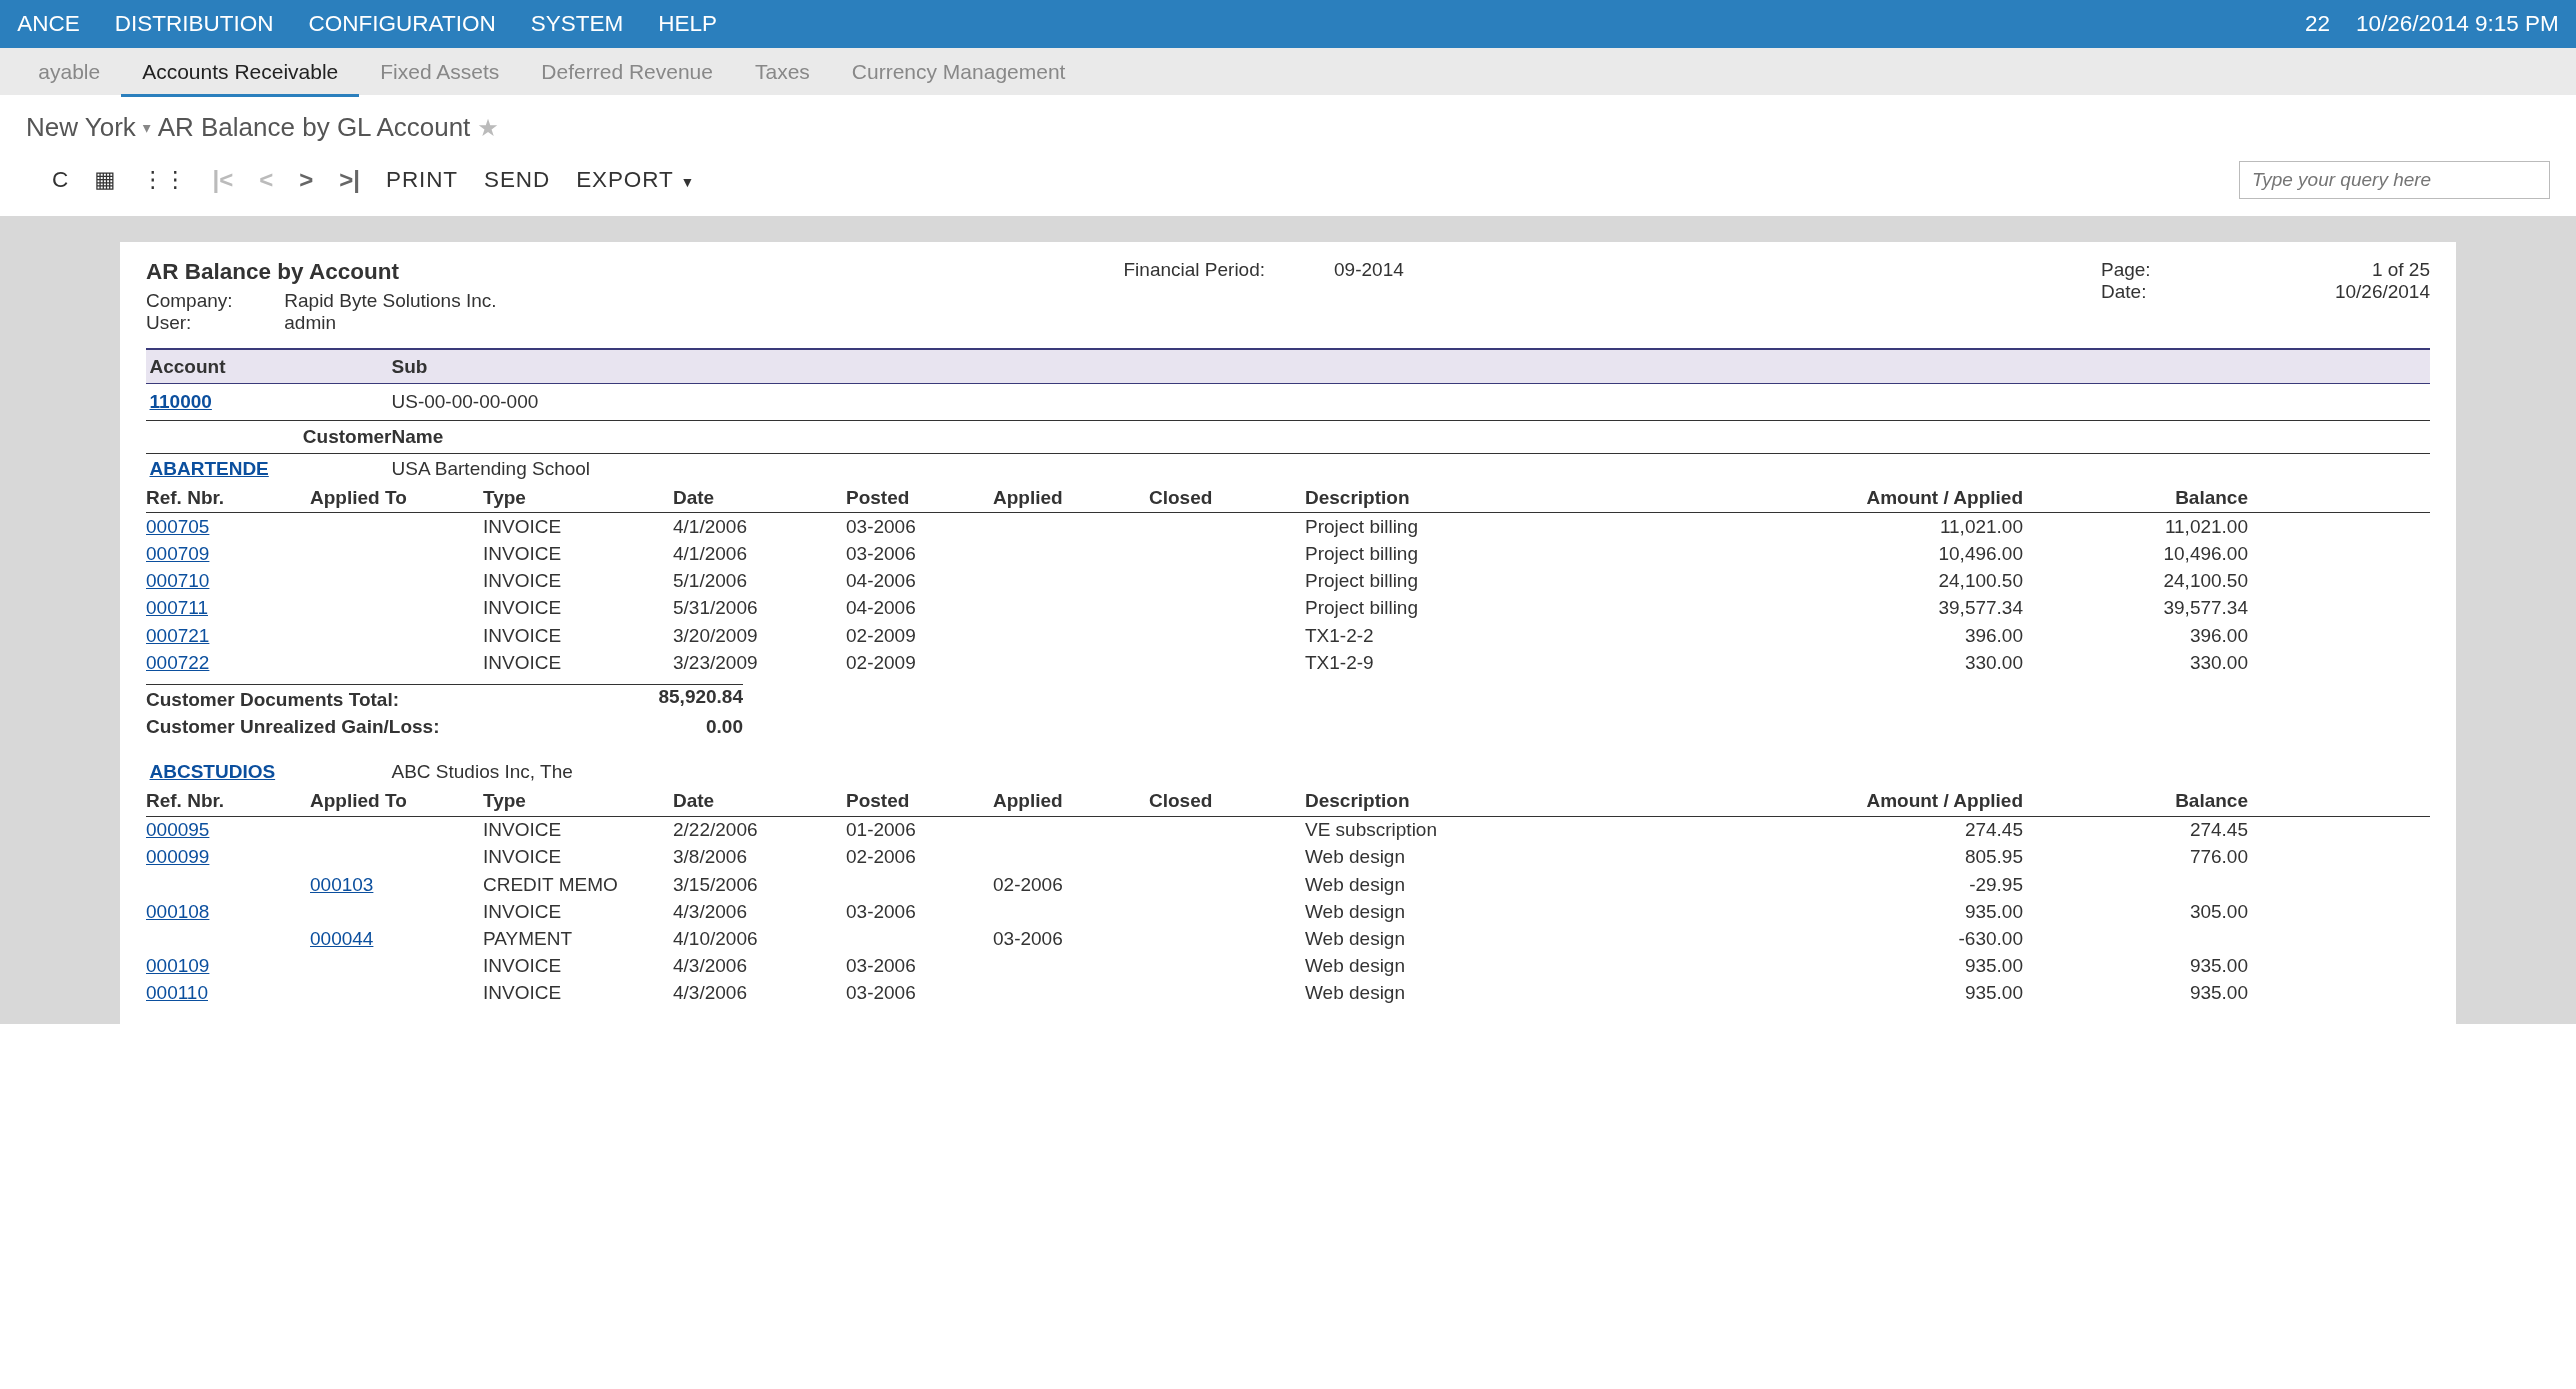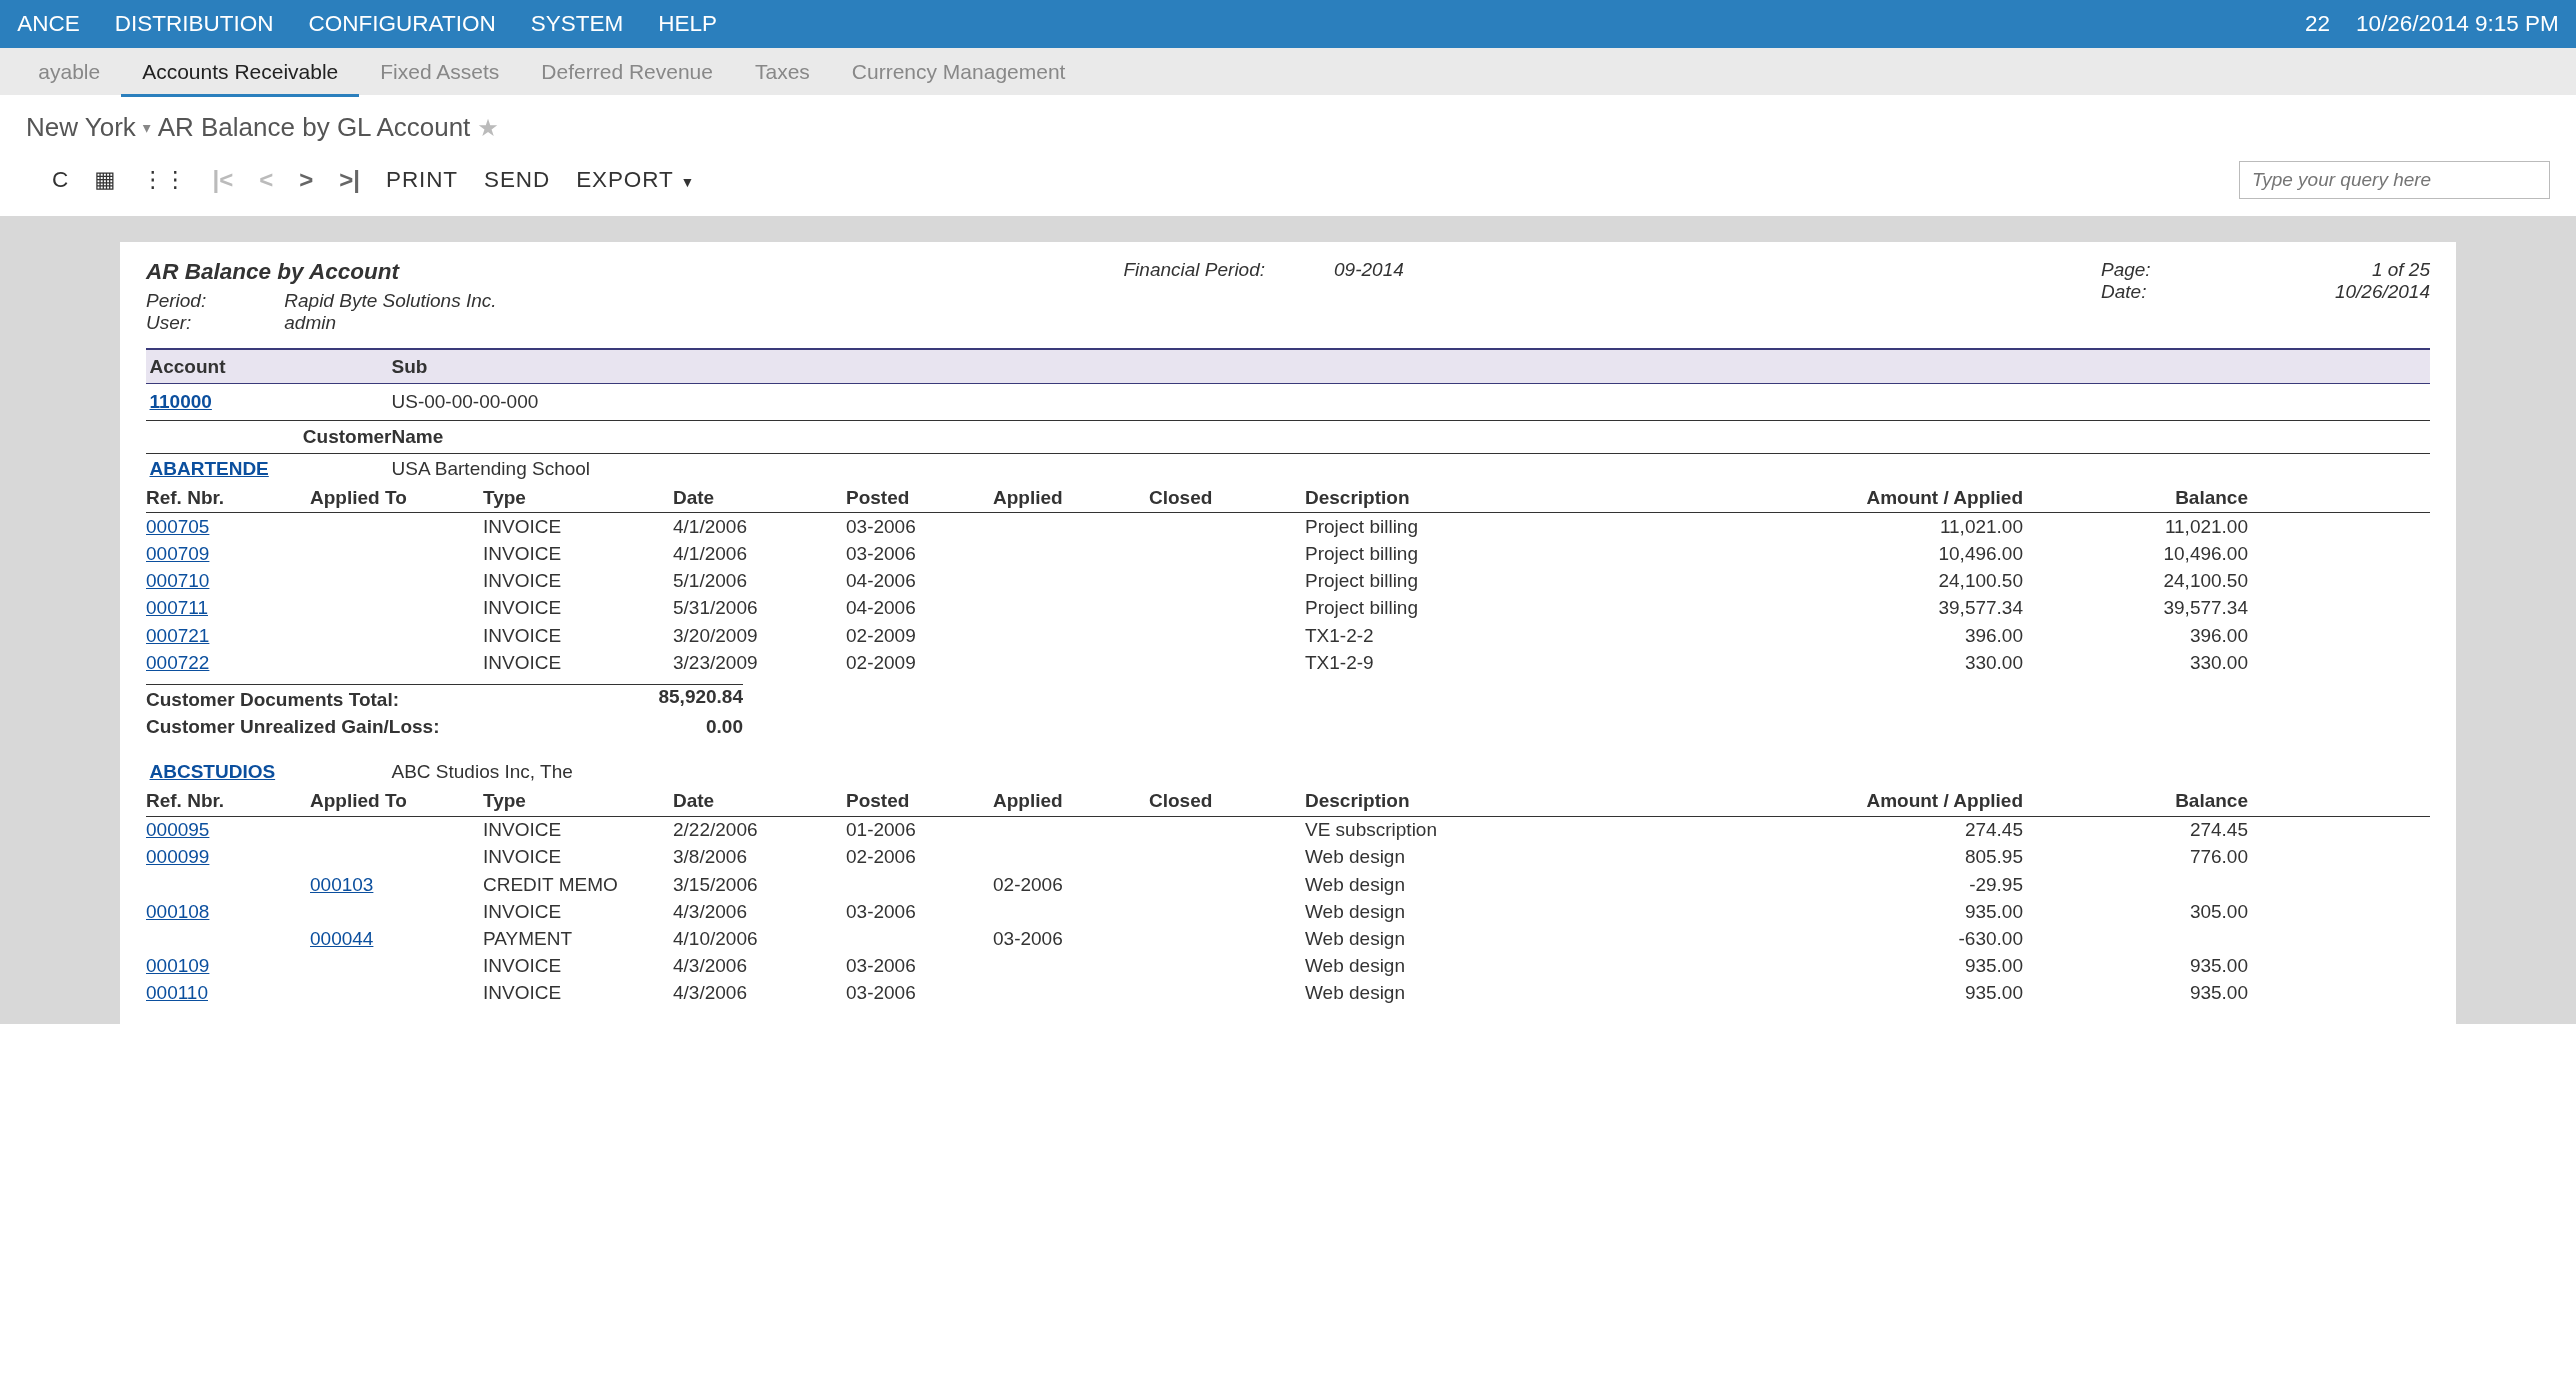--- a/index.html
+++ b/index.html
@@ -22,21 +22,21 @@
 .toolbar .tb-btn { cursor: pointer; color: #333; }
 .toolbar .tb-btn.nav { font-size: 24px; font-weight:bold; color:#666; }
 .toolbar .tb-btn.nav.disabled { color: #bbb; }
 .toolbar .tb-text { letter-spacing: 0.9px; }
 .toolbar .query-box { margin-left: auto; border: 0.9px solid #bbb; padding: 7px 12px; font-style: italic; color: #aaa; width: 311px; font-size:19px; }
 .tb-caret { font-size: 14px; }
 
 .report-wrapper { background: #d8d8d8; padding: 26px 0 0 0; }
 .report { background: #fff; margin: 0 auto; width: 2336px; padding: 17.3px 26px; font-size: 19px; }
 
-.rpt-header { display: flex; font-style: italic; }
+.rpt-header { display: flex; }
 .rpt-header .left { flex: 1; }
 .rpt-header .mid { flex: 1; display:flex; gap:69px;}
 .rpt-header .right { width: 329px; text-align: right; }
 .rpt-title { font-weight: bold; font-size: 22.5px; margin-bottom: 5.2px; }
 .rpt-meta-row { display:flex; gap:17.3px; font-size:19px;}
 .rpt-meta-row .lbl { width:121px;}
 .rpt-meta-right { display:flex; justify-content:space-between; gap:17.3px;}
 .rpt-meta-right .lbl { width: 69px; text-align:left;}
 .rpt-meta-right .val { width: 138px; text-align:right;}
 
@@ -120,21 +120,21 @@
   <input class="query-box" placeholder="Type your query here" style="">
 </div>
 
 <div class="report-wrapper">
   <div class="report">
 
     <div class="rpt-header">
       <div class="left">
         <div class="rpt-title">AR Balance by Account</div>
         <div class="rpt-meta-row">
-            <span class="lbl">Period:</span>
+            <span class="lbl">Company:</span>
             <span>Rapid Byte Solutions Inc.</span>
           </div>
         <div class="rpt-meta-row">
             <span class="lbl">User:</span>
             <span>admin</span>
           </div>
       </div>
       <div class="mid">
         <span>Financial Period:</span>
         <span>09-2014</span>

